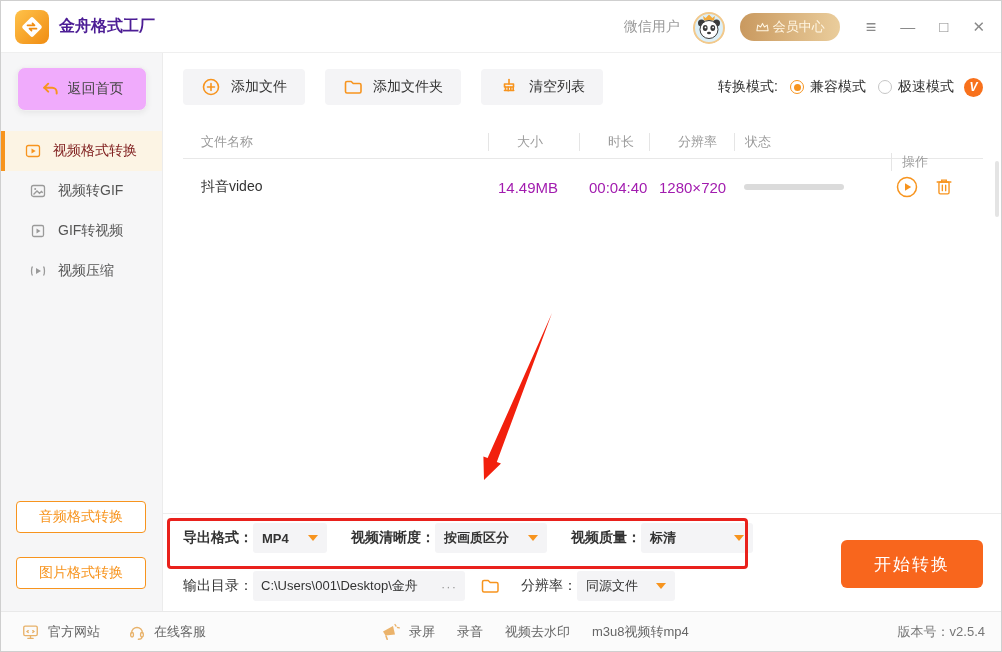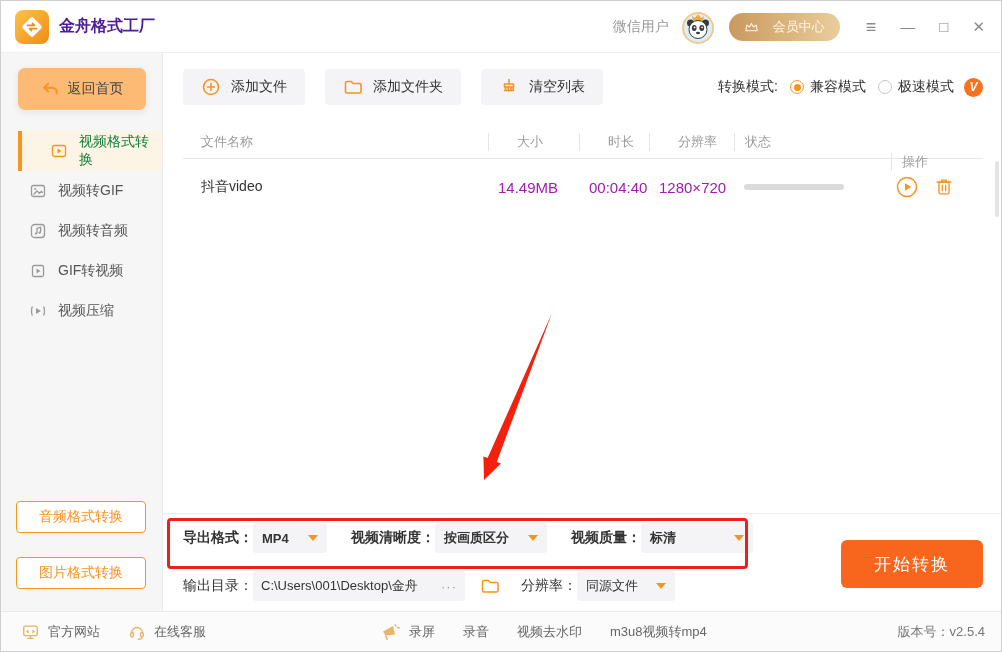--- a/index.html
+++ b/index.html
@@ -17,46 +17,45 @@
   }
   .logo { width:34px; height:34px; flex:0 0 auto; }
   .app-title { font-size:16px; font-weight:bold; color:#4c1d95; margin-left:10px; }
   .tb-spacer { flex:1; }
   .user-label { font-size:14px; color:#999; margin-right:12px; }
   .avatar { width:34px; height:34px; border-radius:50%; flex:0 0 auto; }
   .member-pill {
     margin-left:14px; height:28px; border:none; border-radius:14px;
     background:linear-gradient(90deg,#C9995F,#EACD9C);
     color:#FFF6E3; font-size:13px; display:flex; align-items:center;
-    gap:14px; padding:0 15px; cursor:pointer;
+    gap:3px; padding:0 15px; cursor:pointer;
   }
   .win-controls { display:flex; align-items:center; gap:24px; margin-left:26px; color:#8a8a8a; }
   .win-controls span { font-size:15px; cursor:pointer; line-height:1; }
   .wc-menu { font-size:18px !important; }
   
   .sidebar {
     position:absolute; top:52px; left:0; width:162px; height:560px;
     background:#F6F6F7; border-right:1px solid #ececec;
   }
   .back-home {
-    margin:14px 16px 0 16px; width:130px; height:44px; background:#fdba74;
+    margin:14px 16px 0 16px; width:130px; height:44px; background:#f0abfc;
     border:1px solid #f0f0f0; border-radius:8px; box-shadow:0 2px 6px rgba(0,0,0,.07);
     display:flex; align-items:center; justify-content:center; gap:9px;
     font-size:14px; color:#444; cursor:pointer;
   }
   .nav { margin-top:20px; }
   .nav-item {
     height:40px; display:flex; align-items:center; gap:11px;
     padding-left:28px; font-size:14px; color:#555; cursor:pointer;
   }
   .nav-item .nv-icon { color:#9a9a9a; display:flex; }
   .nav-item.active {
-    background:#FCF4E4; border-left:4px solid #F7941E; padding-left:28px;
-    color:#15803d;
-    margin-left:17px;
+    background:#FCF4E4; border-left:4px solid #F7941E; padding-left:19px;
+    color:#7f1d1d;
   }
   .nav-item.active .nv-icon { color:#F7941E; }
   .sb-btn {
     position:absolute; left:15px; width:130px; height:32px; background:#fff;
     border:1px solid #F7941E; border-radius:4px; color:#F7941E; font-size:14px;
     cursor:pointer;
   }
   .sb-btn.audio { top:448px; }
   .sb-btn.image { top:504px; }
   
@@ -125,21 +124,21 @@
   }
   
   .footer {
     position:absolute; left:0; bottom:0; width:100%; height:40px;
     background:#FBFBFB; border-top:1px solid #e9e9e9;
     display:flex; align-items:center; padding:0 16px 0 20px;
     font-size:13px; color:#666;
   }
   .f-link { display:flex; align-items:center; gap:8px; margin-right:28px; cursor:pointer; }
   .f-tools { display:flex; align-items:center; margin-left:145px; }
-  .f-tool { margin-left:28px; cursor:pointer; }
+  .f-tool { margin-left:22px; cursor:pointer; }
   .f-tool.first { margin-left:8px; }
   .f-version { margin-left:auto; color:#777; }
   
   .red-box {
     position:absolute; left:166px; top:517px; width:581px; height:51px;
     border:3px solid #E9211C; border-radius:4px; z-index:50; pointer-events:none;
   }
   .arrow-overlay { position:absolute; left:0; top:0; z-index:51; pointer-events:none; }
 </style>
 </head>
@@ -212,31 +211,20 @@
             <rect x="2.5" y="3.5" width="13" height="11" rx="2"></rect>
             <circle cx="6.2" cy="7" r="1" fill="currentColor" stroke="none"></circle>
             <path d="M4.5 12.5L8 9l2.5 2.3 2-1.8 1.2 1.2"></path>
           </svg>
         </span>
         <span>视频转GIF</span>
       </div>
       <div class="nav-item">
         <span class="nv-icon">
           <svg width="18" height="18" viewBox="0 0 18 18" fill="none" stroke="currentColor" stroke-width="1.3">
-            <rect x="2.5" y="2.5" width="13" height="13" rx="3"></rect>
-            <path d="M8 11.5V6.2l3.6-.9v5.2"></path>
-            <circle cx="7" cy="11.6" r="1.1" fill="currentColor" stroke="none"></circle>
-            <circle cx="10.6" cy="10.7" r="1.1" fill="currentColor" stroke="none"></circle>
-          </svg>
-        </span>
-        <span>视频转音频</span>
-      </div>
-      <div class="nav-item">
-        <span class="nv-icon">
-          <svg width="18" height="18" viewBox="0 0 18 18" fill="none" stroke="currentColor" stroke-width="1.3">
             <rect x="3.5" y="3.5" width="11" height="11" rx="1.5"></rect>
             <path d="M7.5 6.5v5l4-2.5z" fill="currentColor" stroke="none"></path>
           </svg>
         </span>
         <span>GIF转视频</span>
       </div>
       <div class="nav-item">
         <span class="nv-icon">
           <svg width="18" height="18" viewBox="0 0 18 18" fill="none" stroke="currentColor" stroke-width="1.3">
             <path d="M3.5 4.5c-1.3 1.4-1.3 7.6 0 9M14.5 4.5c1.3 1.4 1.3 7.6 0 9"></path>

